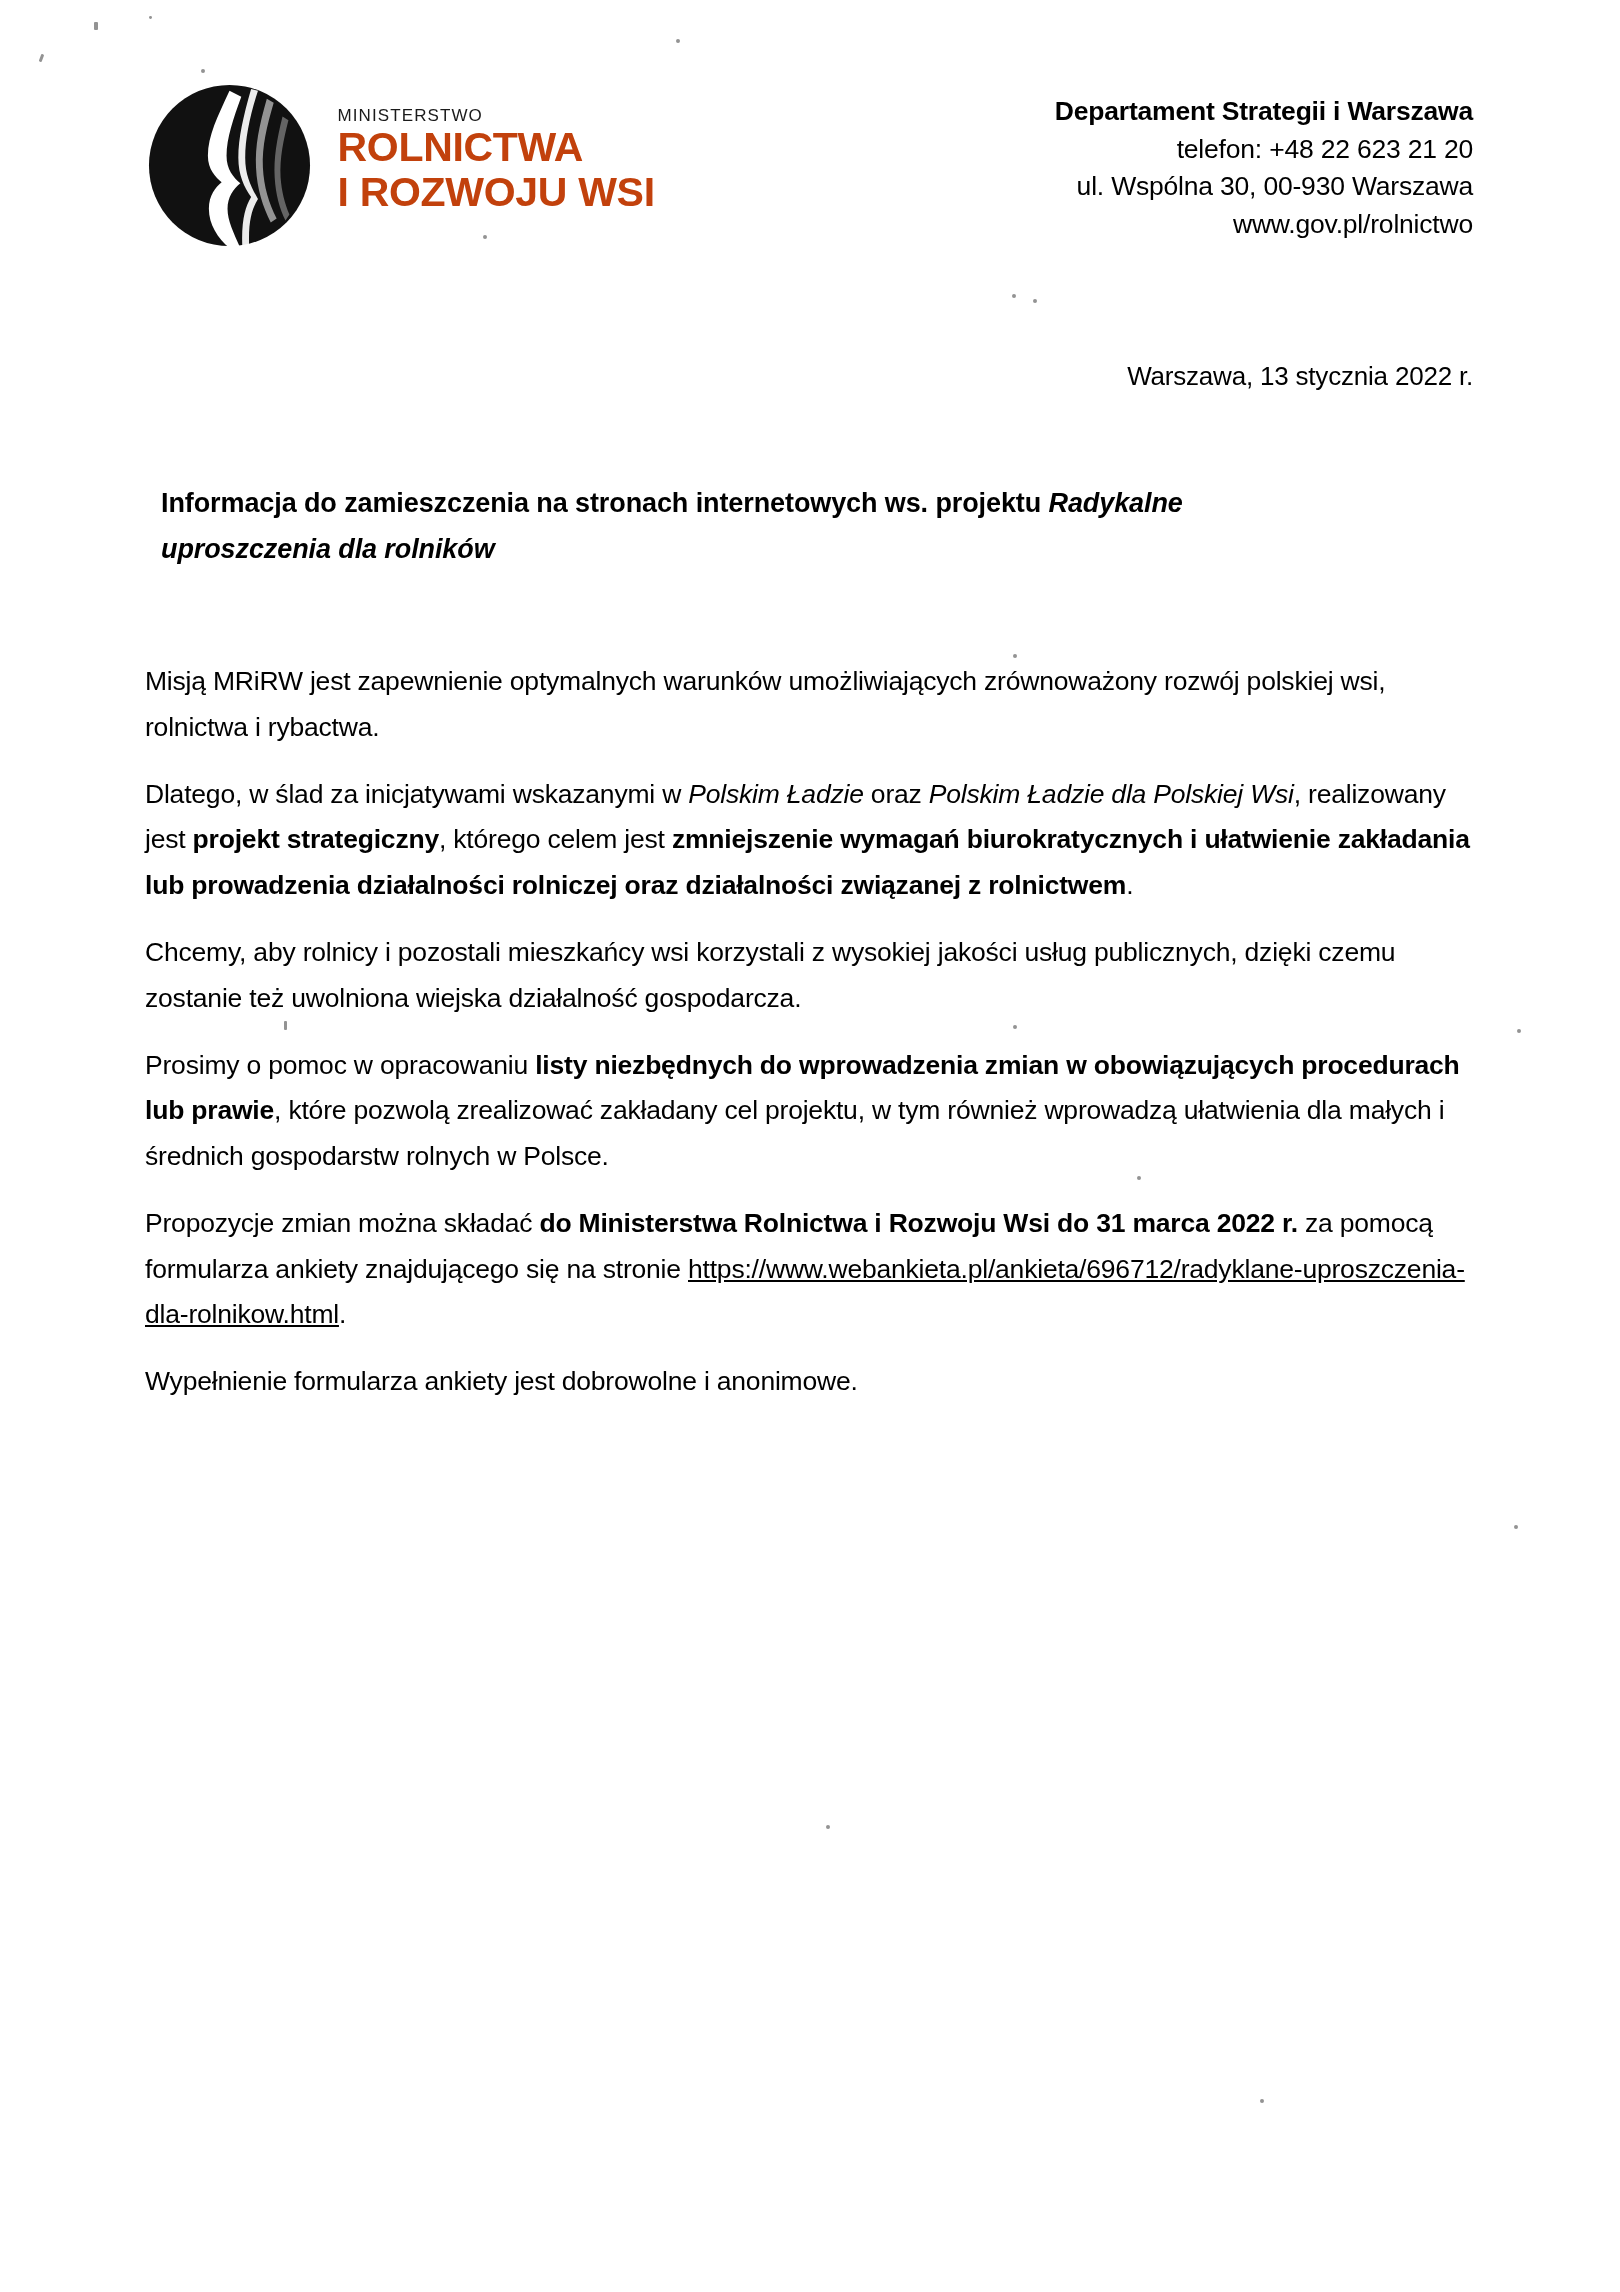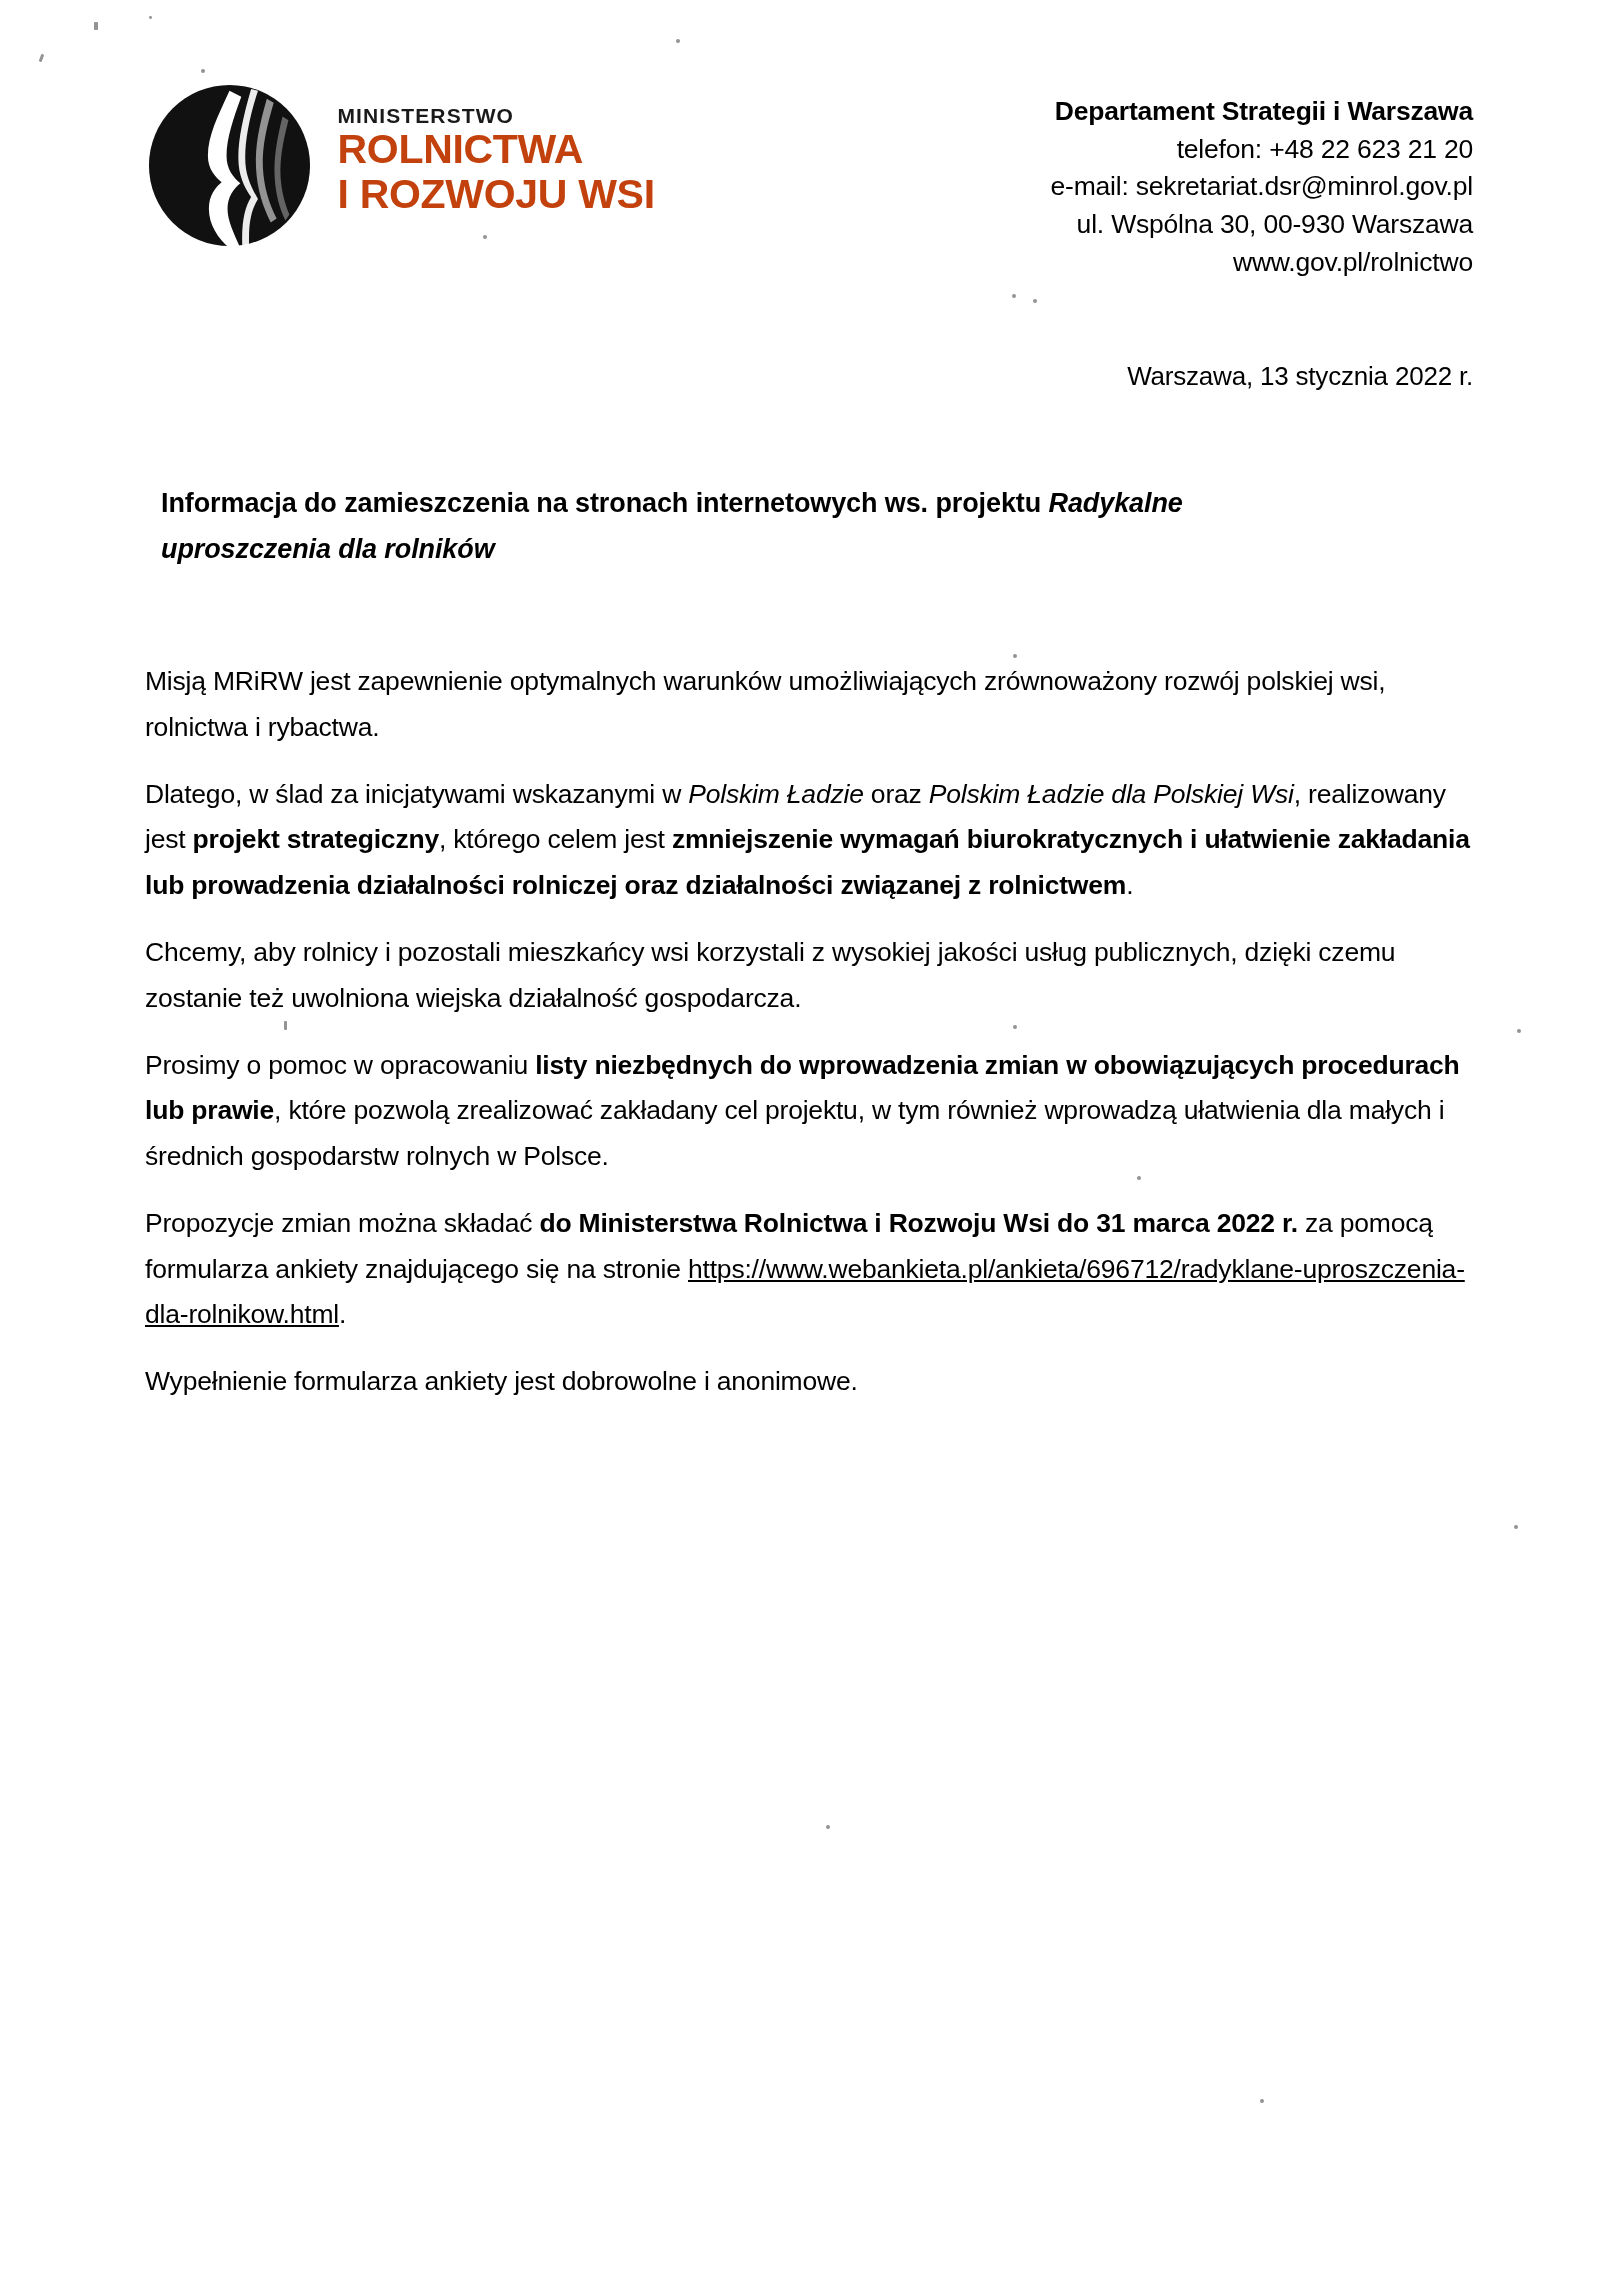--- a/index.html
+++ b/index.html
@@ -48,24 +48,24 @@
     flex: 0 0 165px;
     position: relative;
   }
   .logo-mark svg { display: block; }
 
   .logo-text {
     margin-left: 25.5px;
     padding-bottom: 9.8px;
   }
   .logo-ministerstwo {
-    font-size: 21px;
+    font-size: 17px;
     letter-spacing: 1.1px;
     line-height: 1.05;
-    font-weight: 700;
+    font-weight: 400;
     color: #1a1a1a;
   }
   .logo-line2, .logo-line3 {
     font-size: 41px;
     font-weight: 700;
     letter-spacing: -0.3px;
     line-height: 1.08;
     color: #c2410c;
   }
 
@@ -159,21 +159,20 @@
       <div class="logo-text">
         <div class="logo-ministerstwo">MINISTERSTWO</div>
         <div class="logo-line2">ROLNICTWA</div>
         <div class="logo-line3">I ROZWOJU WSI</div>
       </div>
     </div>
 
     <div class="contact">
       <div class="dept">Departament Strategii i Warszawa</div>
       <div>telefon: +48 22 623 21 20</div>
-      <div>e-mail: sekretariat.dsr@minrol.gov.pl</div>
       <div>ul. Wspólna 30, 00-930 Warszawa</div>
       <div>www.gov.pl/rolnictwo</div>
     </div>
 
     <div class="date-line">Warszawa, 13 stycznia 2022 r.</div>
   </div>
 
   <div class="doc-title">
     <span>Informacja do zamieszczenia na stronach internetowych ws. projektu </span><i>Radykalne</i><br>
     <i>uproszczenia dla rolników</i>

